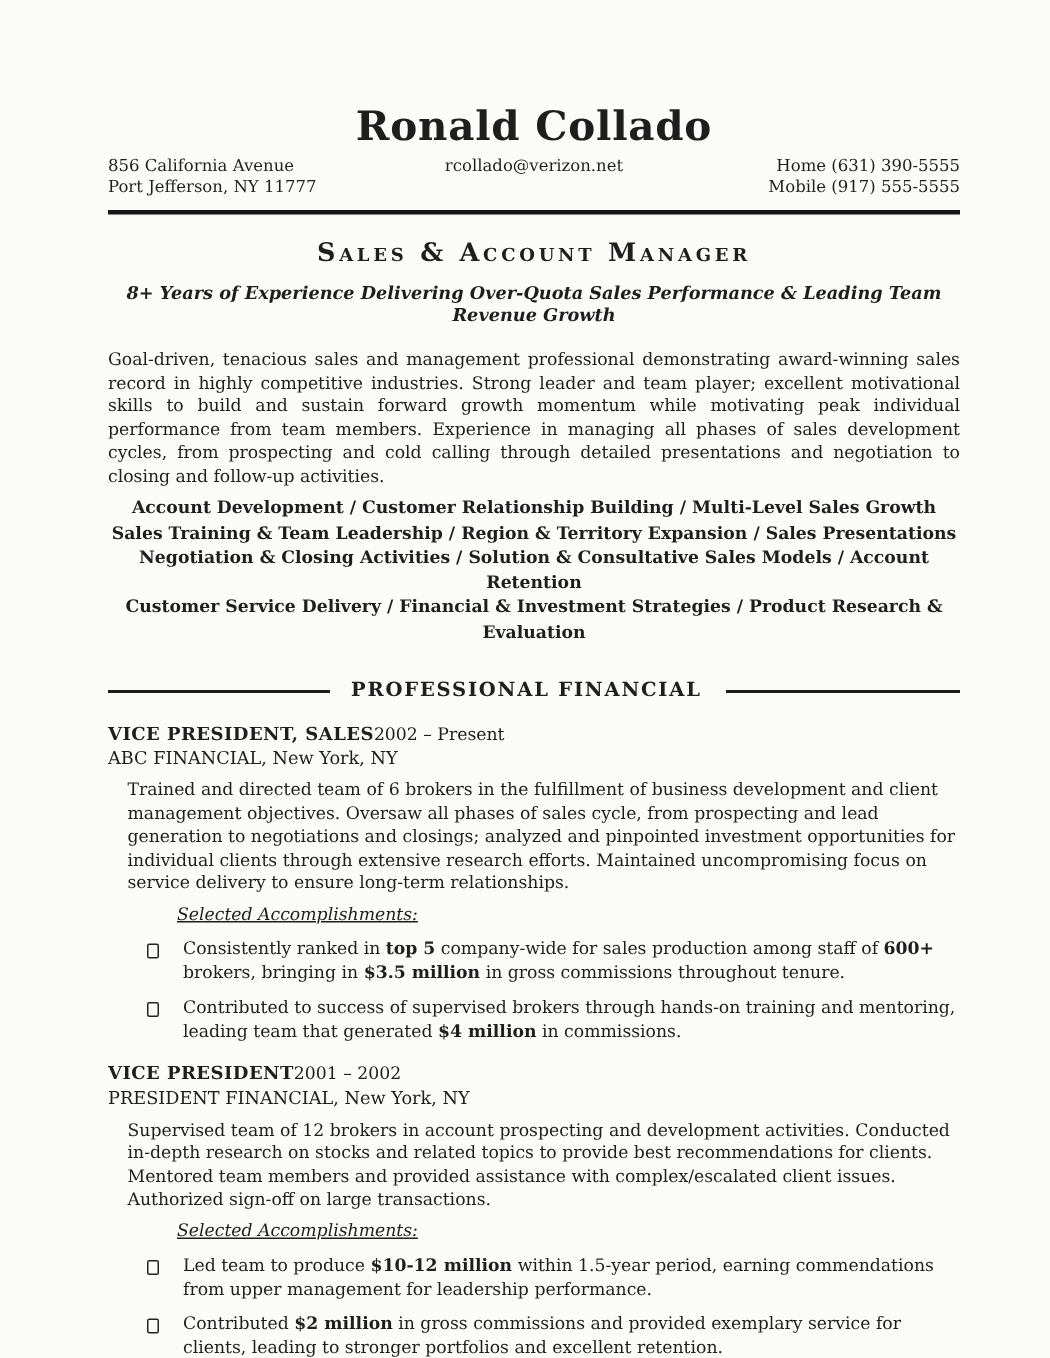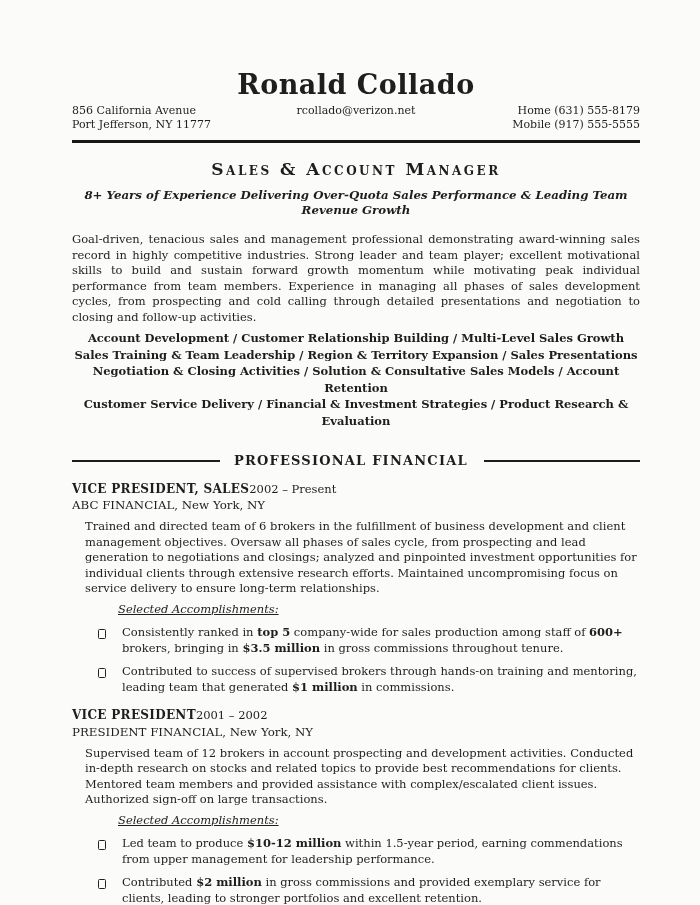--- a/index.html
+++ b/index.html
@@ -60,21 +60,21 @@
 
   <div class="name">Ronald Collado</div>
 
   <div class="contact-row">
     <div class="contact-left">
       <div>856 California Avenue</div>
       <div>Port Jefferson, NY 11777</div>
     </div>
     <div class="contact-center">rcollado@verizon.net</div>
     <div class="contact-right">
-      <div>Home (631) 555-8179</div>
+      <div>Home (631) 390-5555</div>
       <div>Mobile (917) 555-5555</div>
     </div>
   </div>
 
   <hr class="thick-rule">
 
   <div class="headline">Sales &amp; Account Manager</div>
 
   <div class="tagline">8+ Years of Experience Delivering Over-Quota Sales Performance &amp; Leading Team Revenue Growth</div>
 
@@ -100,21 +100,21 @@
     </div>
     <div class="job-company">ABC FINANCIAL, New York, NY</div>
     <div class="job-desc">Trained and directed team of 6 brokers in the fulfillment of business development and client management objectives. Oversaw all phases of sales cycle, from prospecting and lead generation to negotiations and closings; analyzed and pinpointed investment opportunities for individual clients through extensive research efforts. Maintained uncompromising focus on service delivery to ensure long-term relationships.</div>
     <div class="accomplishments-label">Selected Accomplishments:</div>
     <div class="bullet">
       <span class="bullet-icon-cell"><span class="bullet-square"></span></span>
       <span class="bullet-text"><span>Consistently ranked in </span><span style="font-weight: bold;">top 5</span><span> company-wide for sales production among staff of </span><span style="font-weight: bold;">600+</span><span> brokers, bringing in </span><span style="font-weight: bold;">$3.5 million</span><span> in gross commissions throughout tenure.</span></span>
     </div>
     <div class="bullet">
       <span class="bullet-icon-cell"><span class="bullet-square"></span></span>
-      <span class="bullet-text"><span>Contributed to success of supervised brokers through hands-on training and mentoring, leading team that generated </span><span style="font-weight: bold;">$1 million</span><span> in commissions.</span></span>
+      <span class="bullet-text"><span>Contributed to success of supervised brokers through hands-on training and mentoring, leading team that generated </span><span style="font-weight: bold;">$4 million</span><span> in commissions.</span></span>
     </div>
   </div>
 
   <div class="job">
     <div class="job-header">
       <span class="job-title">VICE PRESIDENT</span>
       <span class="job-dates">2001 – 2002</span>
     </div>
     <div class="job-company">PRESIDENT FINANCIAL, New York, NY</div>
     <div class="job-desc">Supervised team of 12 brokers in account prospecting and development activities. Conducted in-depth research on stocks and related topics to provide best recommendations for clients. Mentored team members and provided assistance with complex/escalated client issues. Authorized sign-off on large transactions.</div>

